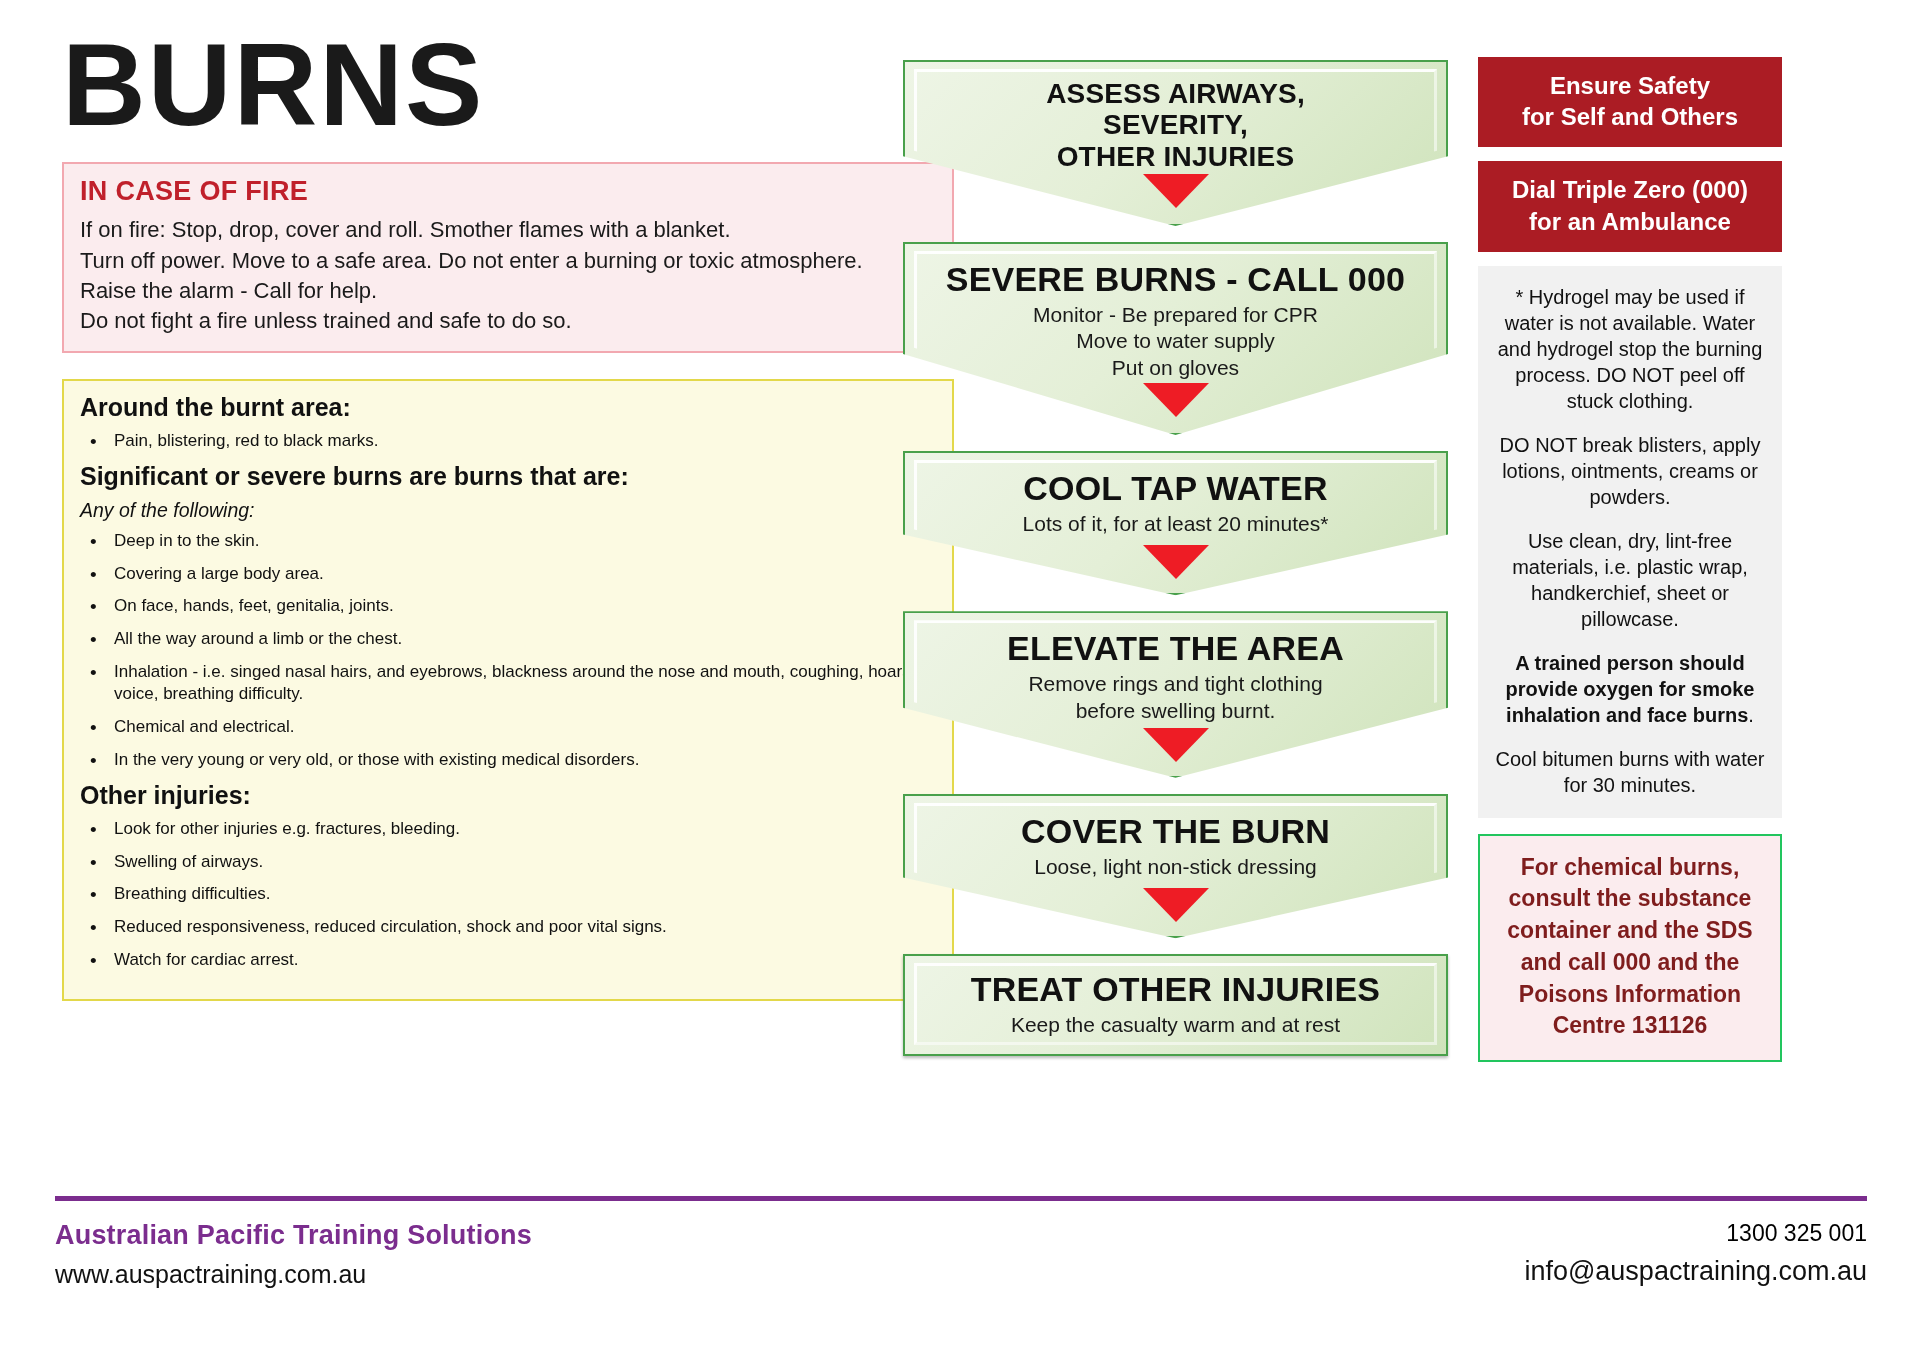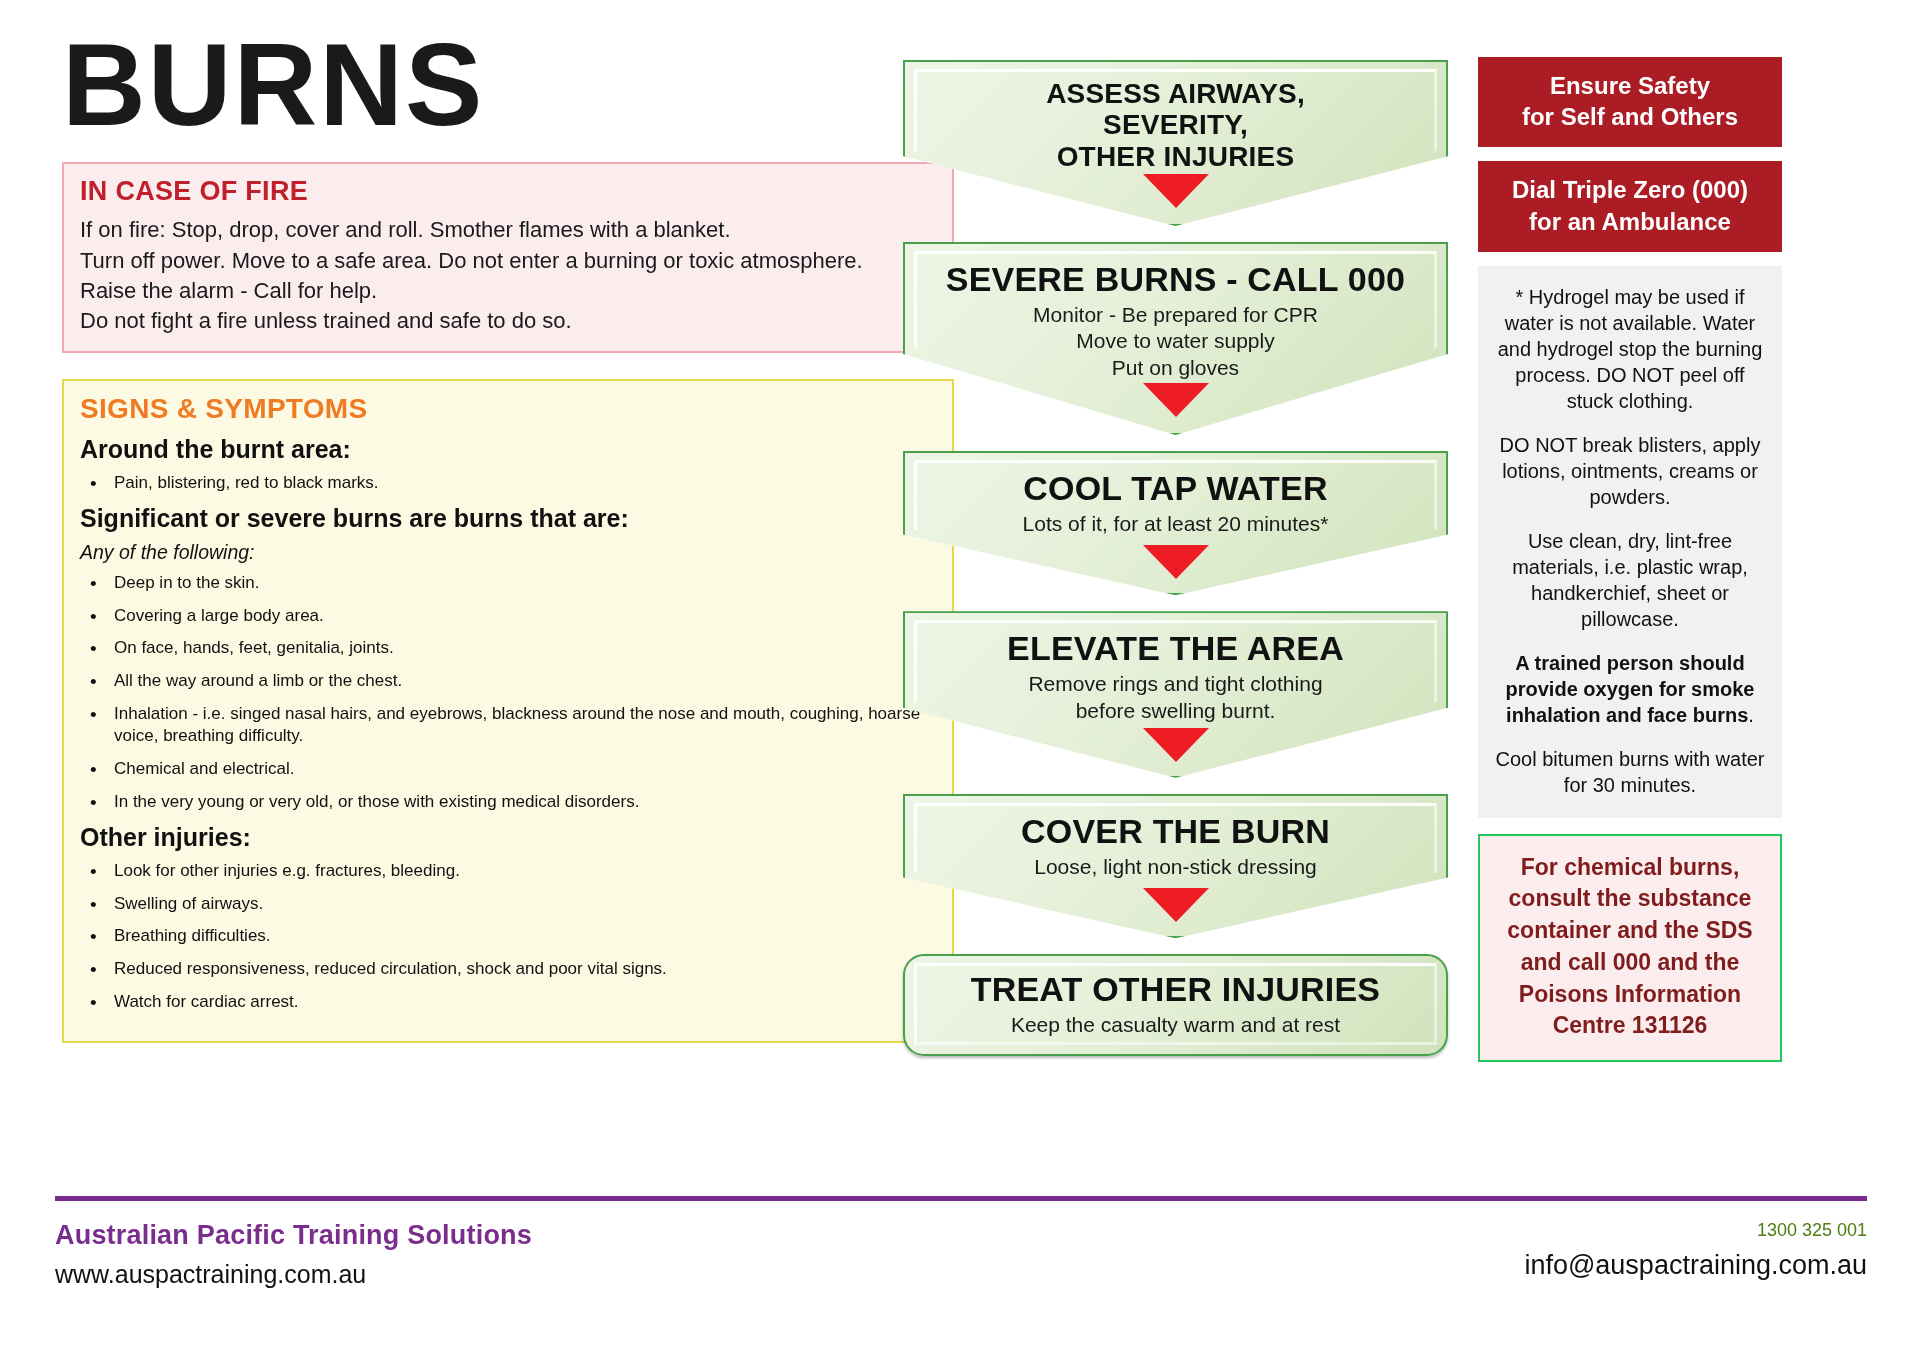--- a/index.html
+++ b/index.html
@@ -128,42 +128,41 @@
   
   .divider{
     position:absolute;left:55px;top:1196px;width:1812px;height:5px;
     background:#7b2d8e;
   }
   .footer{position:absolute;left:55px;top:1212px;width:1812px;height:110px;}
   .f-left{position:absolute;left:0;top:8px;}
   .f-org{color:#7b2d8e;font-weight:bold;font-size:27px;letter-spacing:.2px;}
   .f-web{font-size:25px;margin-top:9px;color:#111;}
   .f-right{position:absolute;right:0;top:8px;text-align:right;}
-  .f-phone{font-size:18px;color:#4d7c0f;}
+  .f-phone{font-size:23px;color:#000000;}
   .f-mail{font-size:27px;margin-top:9px;color:#111;}
 </style>
 </head>
 <body>
 
 <div class="page">
 
   <div class="left-col">
 
     <div class="poster-title">BURNS</div>
 
     <div class="box-fire">
       <h2>IN CASE OF FIRE</h2>
       <div class="fire-line">If on fire: Stop, drop, cover and roll. Smother flames with a blanket.</div>
       <div class="fire-line">Turn off power. Move to a safe area. Do not enter a burning or toxic atmosphere.</div>
       <div class="fire-line">Raise the alarm - Call for help.</div>
       <div class="fire-line">Do not fight a fire unless trained and safe to do so.</div>
     </div>
 
     <div class="box-signs">
-      <h2>SIGNS &amp; SYMPTOMS</h2>
 
       <div class="sub-head first">Around the burnt area:</div>
       <ul class="bl">
         <li>Pain, blistering, red to black marks.</li>
       </ul>
 
       <div class="sub-head">Significant or severe burns are burns that are:</div>
       <div class="ital">Any of the following:</div>
       <ul class="bl">
         <li>Deep in to the skin.</li>
@@ -241,21 +240,21 @@
         <div class="inner-bevel"></div>
         <div class="chev-title">COVER THE BURN</div>
         <div class="chev-sub">
           <div>Loose, light non-stick dressing</div>
         </div>
         <div class="red-arrow" style="bottom:14px;"></div>
       </div>
     </div>
 
     <div class="chev-wrap">
-      <div class="chev flat" style="position:relative;border-radius:21px;">
+      <div class="chev flat" style="position:relative;">
         <div class="inner-bevel"></div>
         <div class="chev-title">TREAT OTHER INJURIES</div>
         <div class="chev-sub">
           <div>Keep the casualty warm and at rest</div>
         </div>
       </div>
     </div>
   </div>
 
   <div class="right-col">

